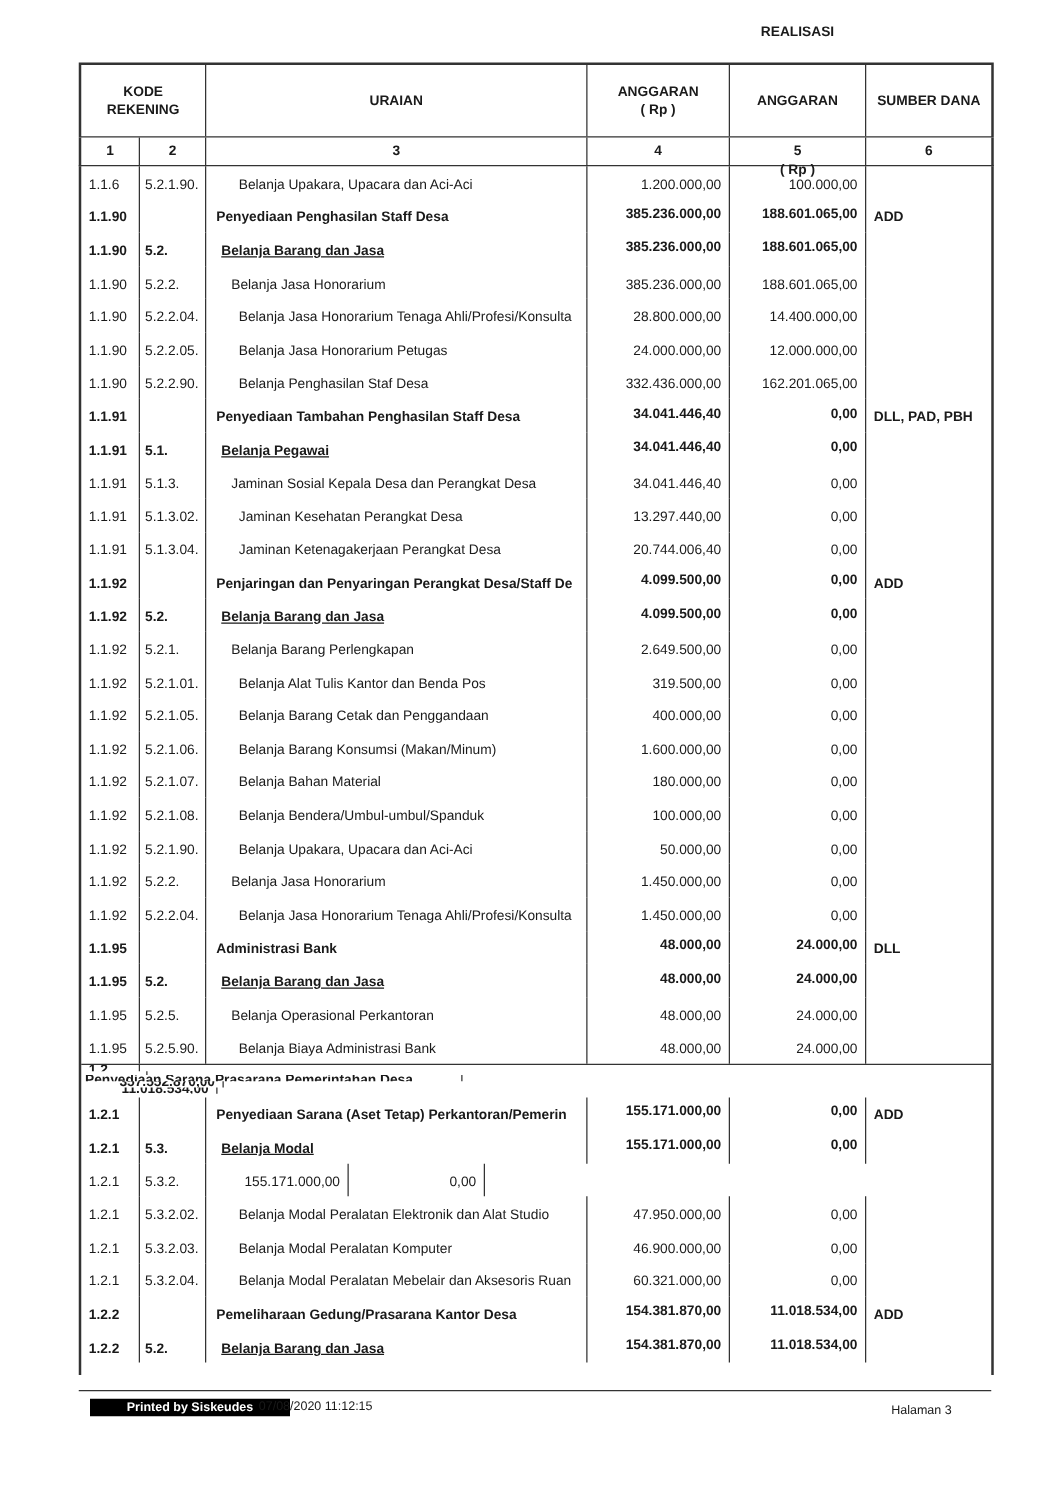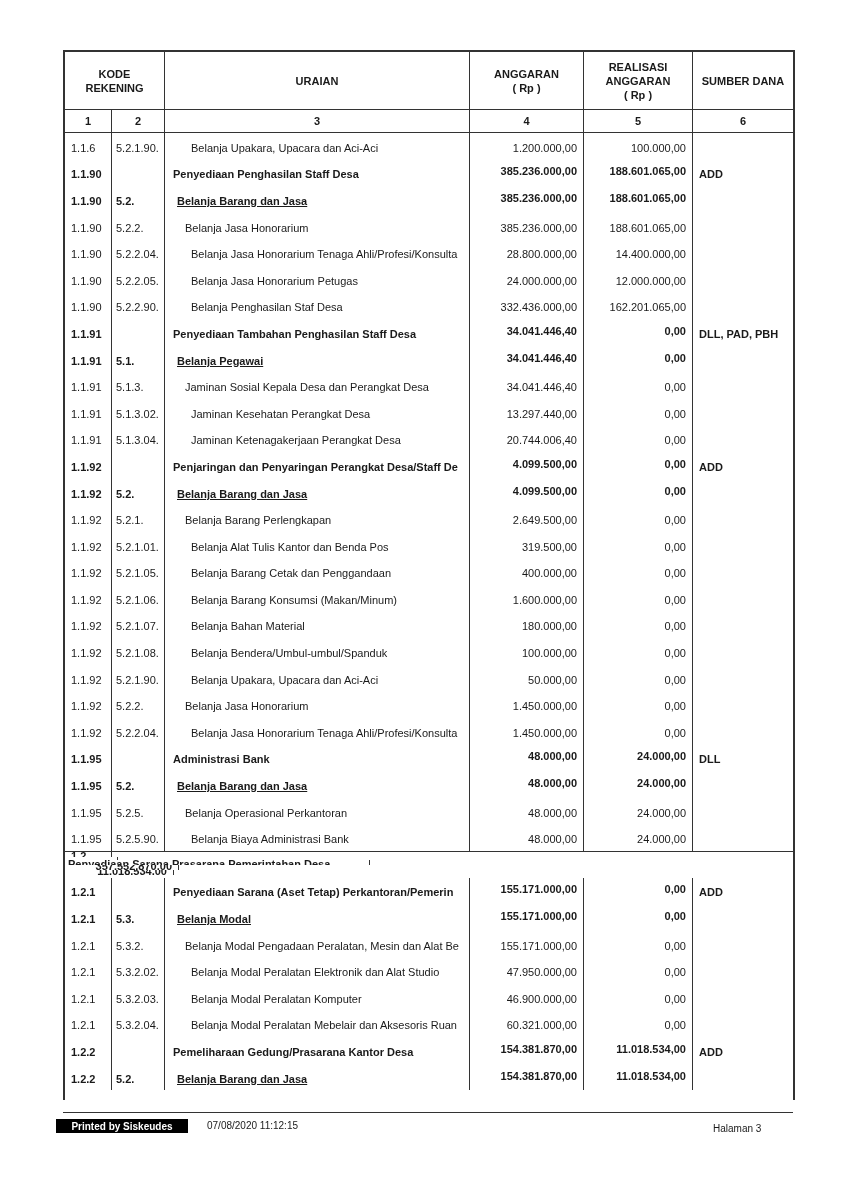--- a/index.html
+++ b/index.html
@@ -27,39 +27,39 @@
   .row .c-sum { padding-left:6px; font-weight:bold; }
   .row.bold { font-weight:bold; }
   .row.bold .c-ang, .row.bold .c-real { padding-top:0; padding-bottom:3px; }
   .row.lv0 .c-ur { padding-left:3px; }
   .row.lv1 .c-ur { padding-left:8px; }
   .row.lv2 .c-ur { padding-left:12px;text-decoration:underline; }
   .row.lv3 .c-ur { padding-left:20px; }
   .row.lv4 .c-ur { padding-left:26px; }
   .row.sep { border-top:1.5px solid #333;flex-direction:column; }
   .footline { position:absolute; left:63px; top:1112px; width:730px; height:0; border-top:1.5px solid #333; }
-  .badge { position:absolute; left:56px; top:1119px; width:132px; height:14px; background:#000; color:#fff; font-size:10px; font-weight:bold; display:flex; align-items:center; justify-content:center; }
+  .badge { position:absolute; left:72px; top:1119px; width:160px; height:14px; background:#000; color:#fff; font-size:10px; font-weight:bold; display:flex; align-items:center; justify-content:center; }
   .ts { position:absolute; left:207px; top:1119px; font-size:10px; line-height:14px; }
   .pg { position:absolute; left:713px; top:1122px; font-size:10px; line-height:14px; }
 </style>
 </head>
 <body>
 
 <div class="page">
   <div class="tbl">
     <div class="hdr">
       <div class="c-kode">
           <span style="display:block;width:70px;">KODE REKENING</span>
         </div>
       <div class="c-ur">URAIAN</div>
       <div class="c-ang" style="flex-direction:column;">
         <span>ANGGARAN</span>
           <span>( Rp )</span>
       </div>
-      <div class="c-real" style="flex-direction:column;">
+      <div class="c-real" style="flex-direction:column;gap:41px;">
         <span>REALISASI</span>
           <span>ANGGARAN</span>
           <span>( Rp )</span>
       </div>
       <div class="c-sum">SUMBER DANA</div>
     </div>
     <div class="numrow">
       <div class="c-k1">1</div>
       <div class="c-k2">2</div>
       <div class="c-ur">3</div>
@@ -304,21 +304,20 @@
           <div class="c-k1">1.2.1</div>
           <div class="c-k2">5.3.</div>
           <div class="c-ur">Belanja Modal</div>
           <div class="c-ang">155.171.000,00</div>
           <div class="c-real">0,00</div>
           <div class="c-sum"></div>
         </div>
         <div class="row lv3">
           <div class="c-k1">1.2.1</div>
           <div class="c-k2">5.3.2.</div>
-          <div class="c-ur">Belanja Modal Pengadaan Peralatan, Mesin dan Alat Be</div>
           <div class="c-ang">155.171.000,00</div>
           <div class="c-real">0,00</div>
           <div class="c-sum"></div>
         </div>
         <div class="row lv4">
           <div class="c-k1">1.2.1</div>
           <div class="c-k2">5.3.2.02.</div>
           <div class="c-ur">Belanja Modal Peralatan Elektronik dan Alat Studio</div>
           <div class="c-ang">47.950.000,00</div>
           <div class="c-real">0,00</div>

